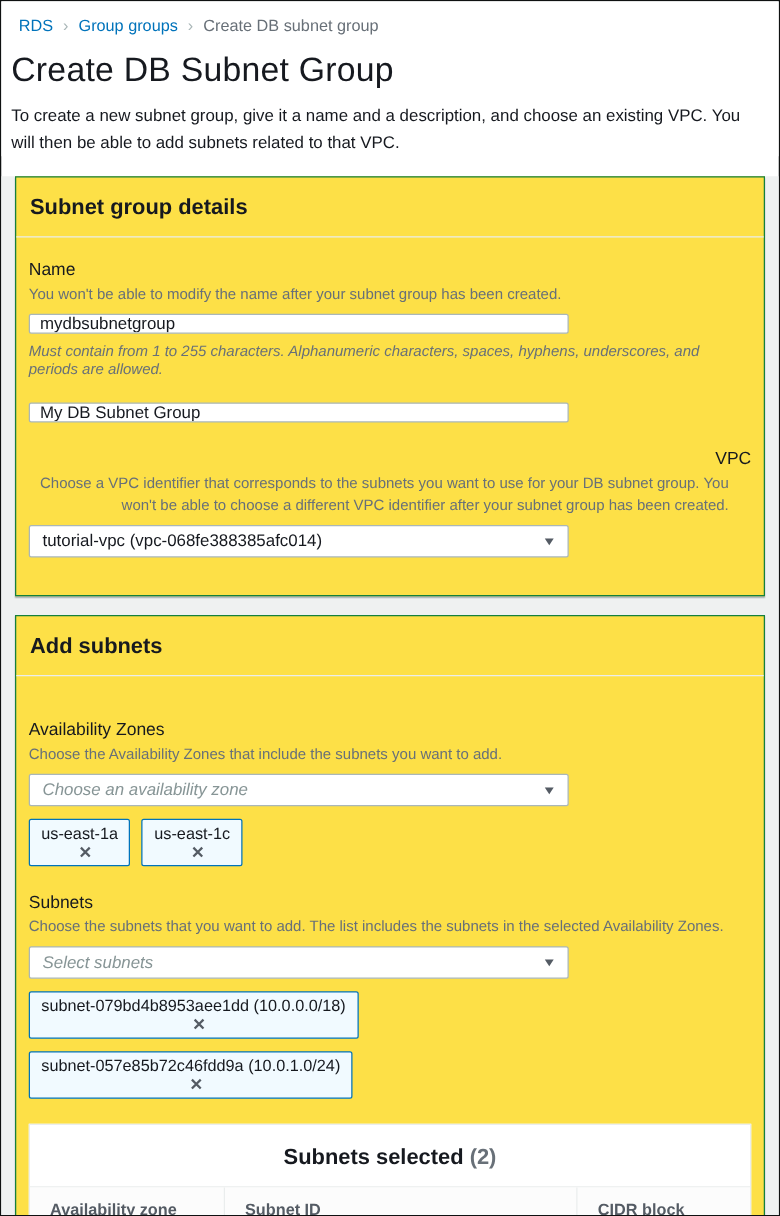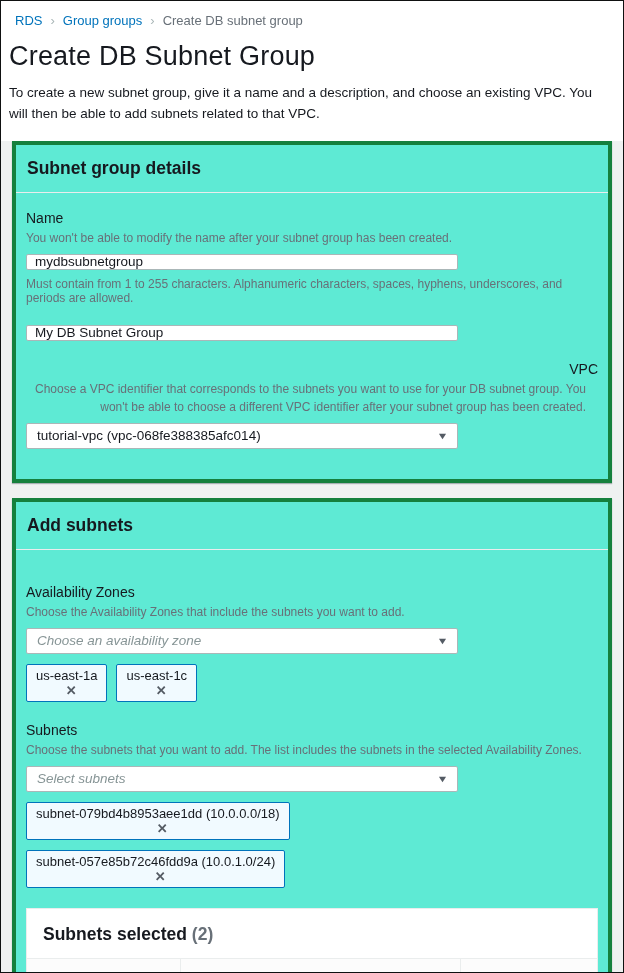--- a/index.html
+++ b/index.html
@@ -20,62 +20,62 @@
   .top { padding:12px 14px 0 14px; background:#fff; }
   .breadcrumb { display:flex; align-items:center; font-size:13px; }
   .crumb-link { color:#0073bb; text-decoration:none; cursor:pointer; }
   .crumb-sep { color:#aab7b8; margin:0 8px; font-size:13px; }
   .crumb-current { color:#687078; }
   .page-title { font-size:27px; font-weight:normal; color:#16191f; margin:13px 0 11px -6px; letter-spacing:0.2px; }
   .page-desc { font-size:13.5px; line-height:1.55; color:#16191f; margin-left:-6px; max-width:600px; }
   
   .cards-region { background:#eff1f1; padding:0 11px; margin-top:16px; }
   .card {
-    background:#5eead4; border:4px solid #15803d;
+    background:#fde047; border:1px solid #15803d;
     box-shadow:0 1px 1px 0 rgba(0,28,36,0.3);
   }
   .card + .card { margin-top:15px; }
   .card-header { padding:13px 11px; border-bottom:1px solid #eaeded; }
   .card-title { font-size:17.5px; font-weight:bold; color:#16191f; }
   .card-title .count { color:#687078; }
   .card-body { padding:17px 10px 26px 10px; }
   .card-body2 { padding:34px 10px 8px 10px; }
   
   .field { margin-bottom:20px; }
   .field:last-child { margin-bottom:4px;text-align:right; }
   .field-label { font-size:14px; color:#16191f; }
   .field-help { font-size:12px; color:#687078; margin-top:3px; line-height:1.5; max-width:560px; }
   .text-input {
     display:block; width:432px; height:16px; margin-top:7px;
     border:1px solid #aab7b8; border-radius:2px;
     padding:0 8px; font-size:13.5px; color:#16191f;
     font-family:"Liberation Sans", sans-serif; background:#fff;
   }
-  .constraint { font-size:12px; color:#687078; margin-top:7px; }
+  .constraint { font-size:12px; color:#687078; margin-top:7px;font-style:italic; }
   .select {
     width:432px; height:26px; margin-top:7px;
     border:1px solid #aab7b8; border-radius:2px; background:#fff;
     display:flex; align-items:center; justify-content:space-between;
     padding:0 10px; cursor:pointer;
   }
   .select-value { font-size:13.5px; color:#16191f; }
   .select-placeholder { font-size:13.5px; font-style:italic; color:#879596; }
   .select-arrow { font-size:9px; color:#545b64; transform:scaleX(1.35); }
   
   .chip-row { display:flex; gap:9px; margin-top:10px; flex-wrap:wrap; }
   .chip-col { display:flex; flex-direction:column; gap:10px; align-items:flex-start; margin-top:10px; }
   .chip {
     display:inline-flex; align-items:center;
     border:1px solid #0073bb; background:#f1faff; border-radius:2px;
     padding:3px 9px; font-size:13px; color:#16191f; white-space:nowrap;flex-direction:column;
   }
   .chip-x { margin-left:9px; color:#545b64; font-size:13px; font-weight:bold; cursor:pointer; }
   
   .inner-card { border:1px solid #eaeded; background:#fff; margin-top:15px; }
-  .inner-card .card-header { padding:15px 16px 13px 16px; }
+  .inner-card .card-header { padding:15px 16px 13px 16px;text-align:center; }
   table { width:100%; border-collapse:collapse; }
   th {
     text-align:left; font-size:13px; font-weight:bold; color:#545b64;
     padding:10px 16px; background:#fcfcfc;
     border-bottom:1px solid #eaeded;
   }
   th + th { border-left:1px solid #eaeded; }
   .col-az { width:27%; } .col-id { width:49%; } .col-cidr { width:24%; }
 </style>
 </head>

